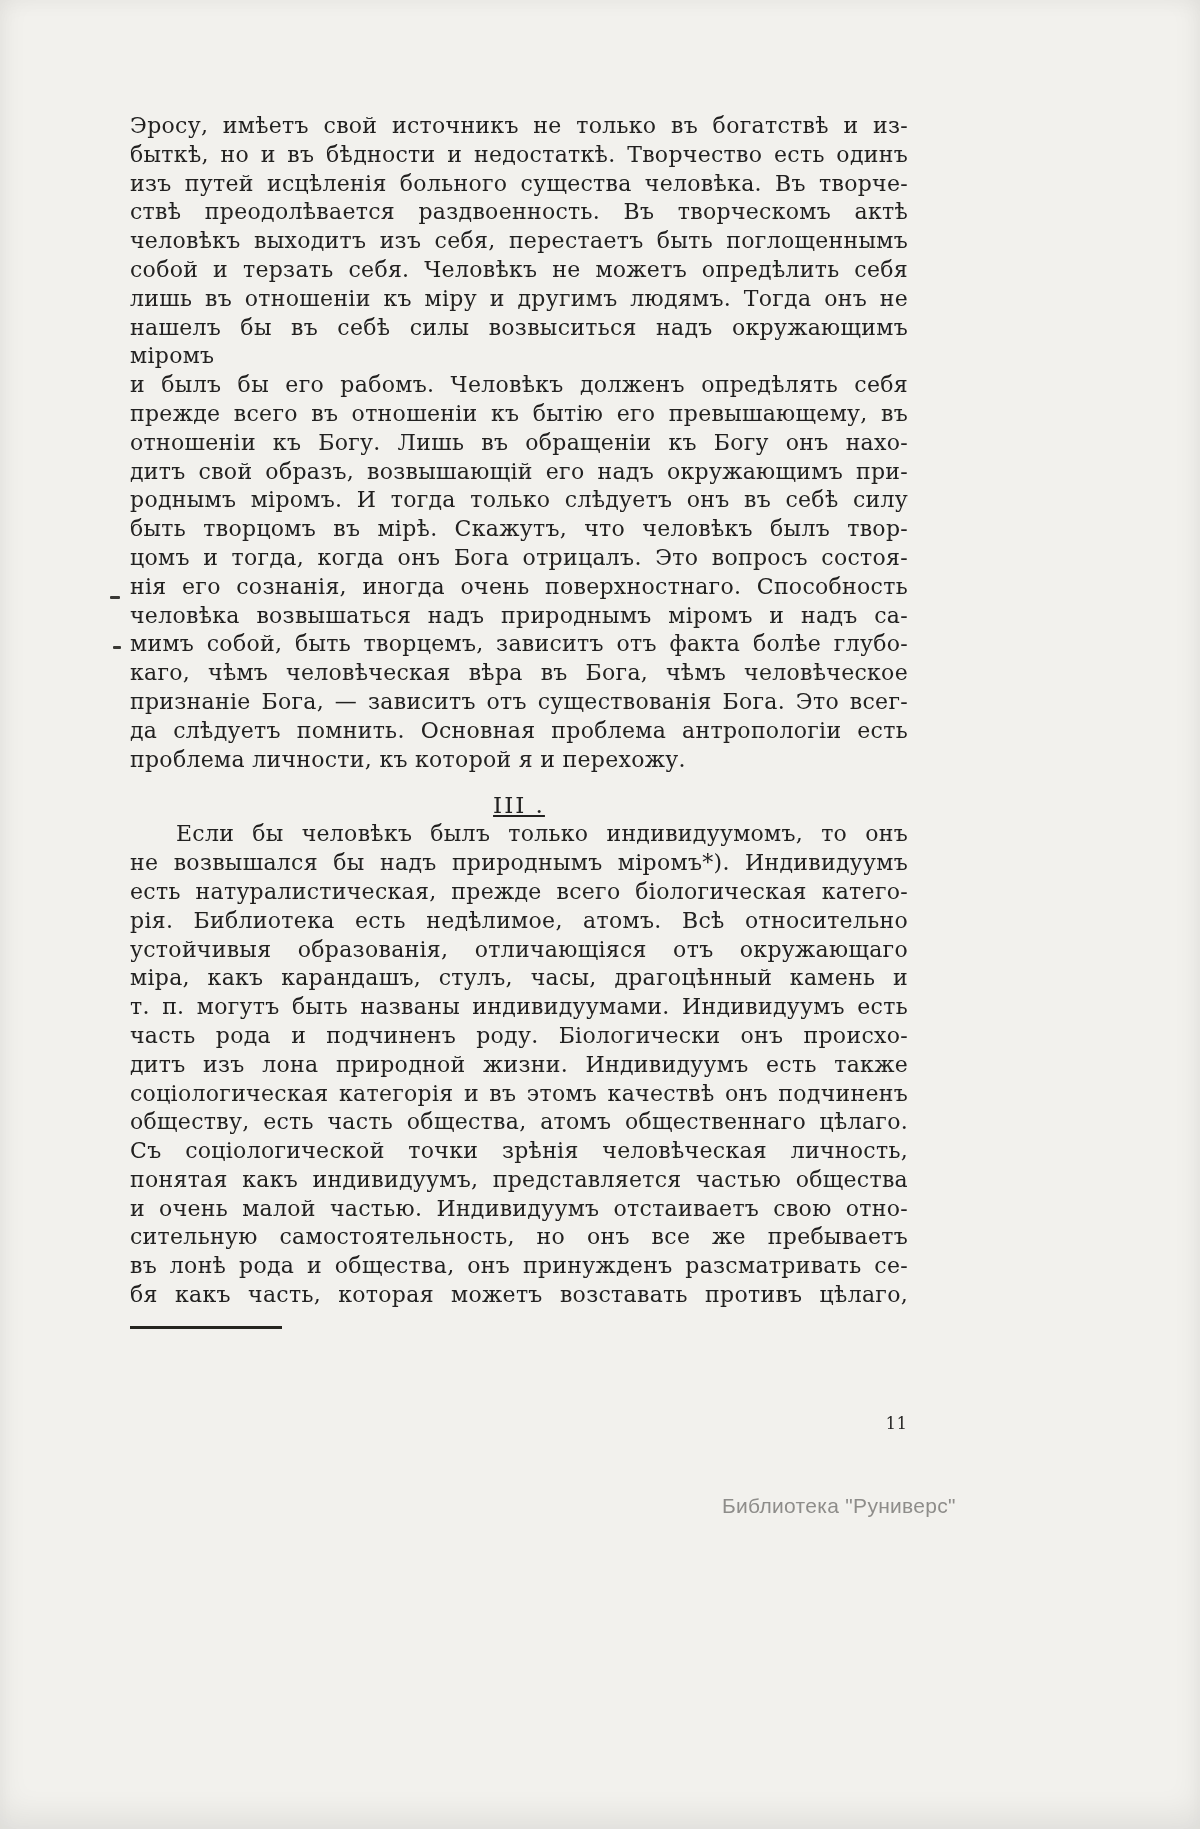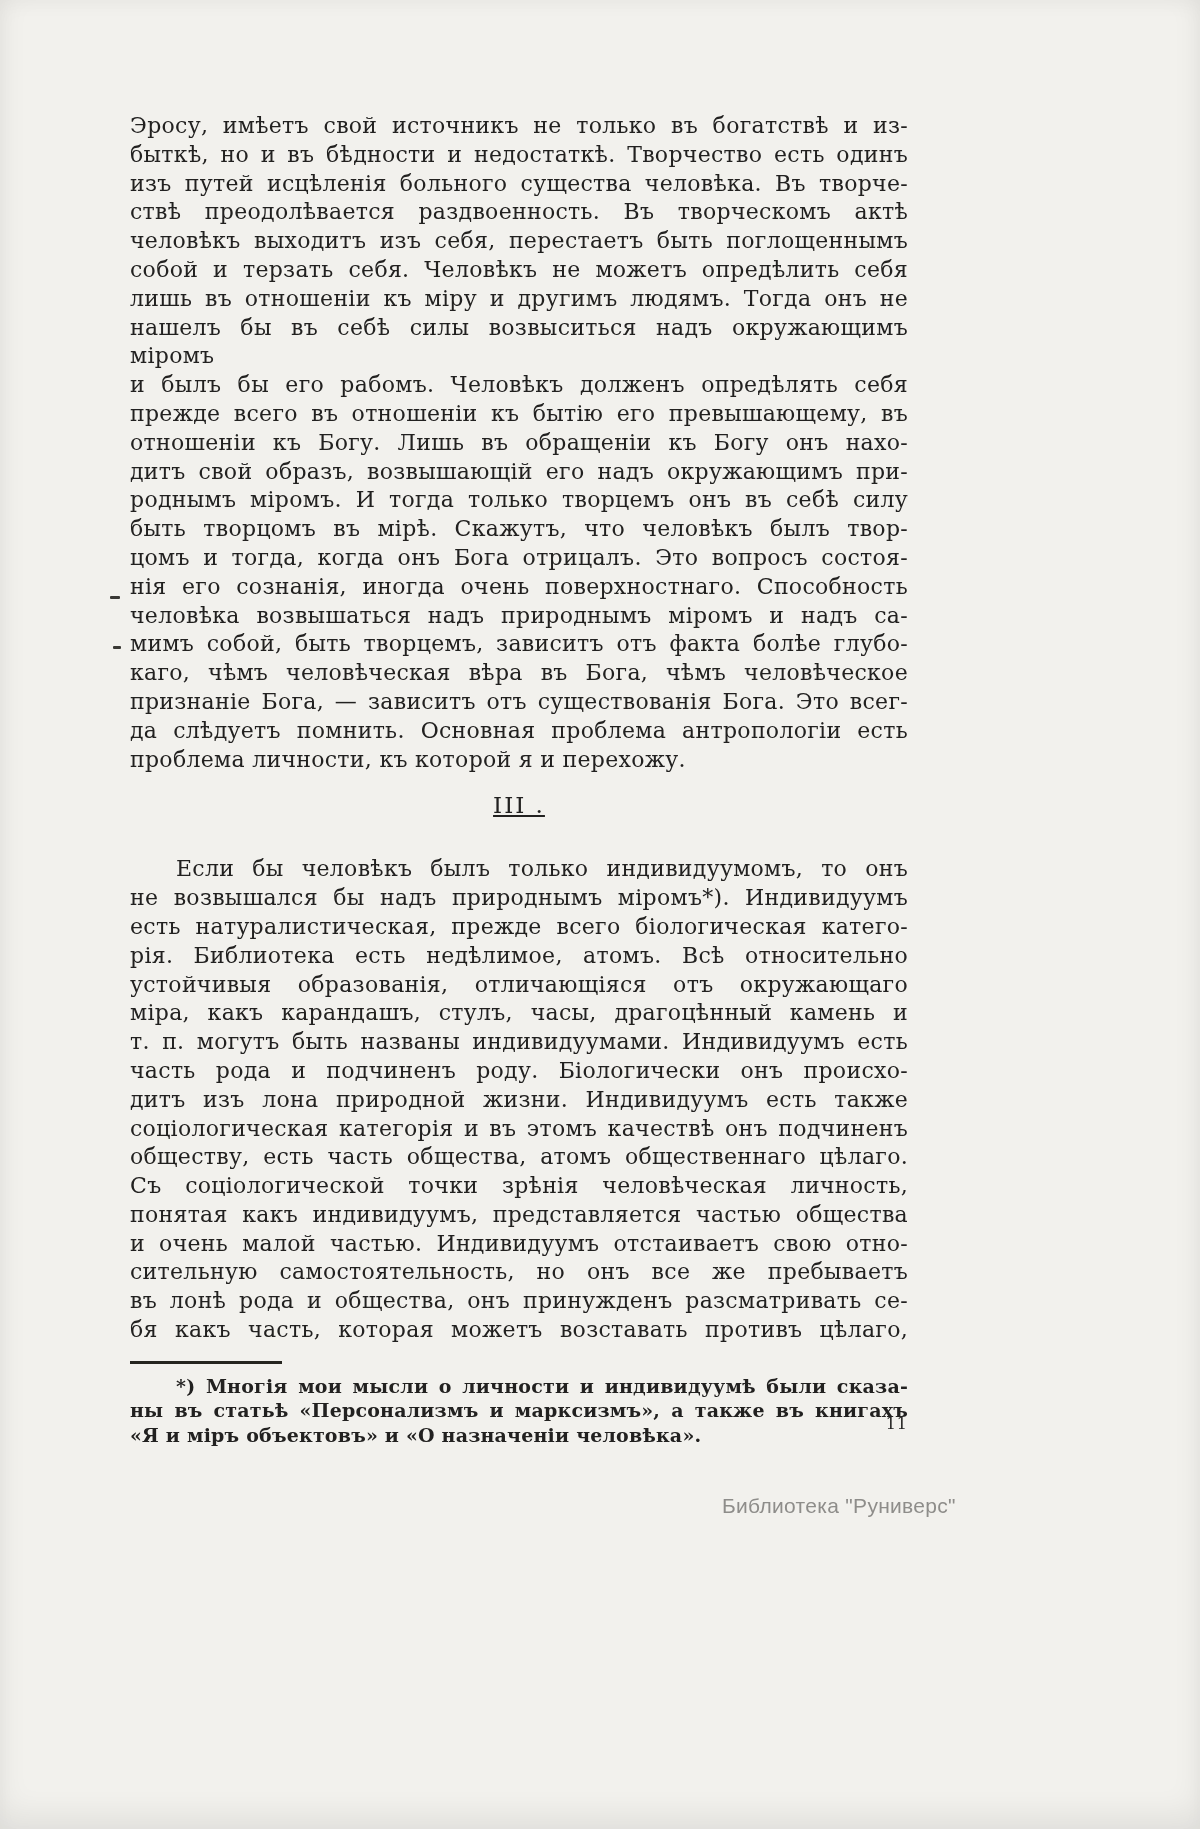--- a/index.html
+++ b/index.html
@@ -31,21 +31,21 @@
   .para-end .line-last { text-align-last: left; }
   .indent .line:first-child { text-indent: 46px; }
   .heading {
     text-align: center;
     font-size: 23px;
     letter-spacing: 2px;
     margin-top: 17px;
     line-height: 29px;
     text-decoration: underline;
   }
-  .para2 { margin-top: 35px; }
+  .para2 { }
   .fn-rule {
     width: 152px;
     height: 3px;
     background: #26251f;
     margin-top: 16px;
   }
   .footnote {
     margin-top: 10px;
     font-size: 19px;
     line-height: 24.6px;
@@ -94,21 +94,21 @@
       <div class="line">изъ путей исцѣленія больного существа человѣка. Въ творче-</div>
       <div class="line">ствѣ преодолѣвается раздвоенность. Въ творческомъ актѣ</div>
       <div class="line">человѣкъ выходитъ изъ себя, перестаетъ быть поглощеннымъ</div>
       <div class="line">собой и терзать себя. Человѣкъ не можетъ опредѣлить себя</div>
       <div class="line">лишь въ отношеніи къ міру и другимъ людямъ. Тогда онъ не</div>
       <div class="line">нашелъ бы въ себѣ силы возвыситься надъ окружающимъ міромъ</div>
       <div class="line">и былъ бы его рабомъ. Человѣкъ долженъ опредѣлять себя</div>
       <div class="line">прежде всего въ отношеніи къ бытію его превышающему, въ</div>
       <div class="line">отношеніи къ Богу. Лишь въ обращеніи къ Богу онъ нахо-</div>
       <div class="line">дитъ свой образъ, возвышающій его надъ окружающимъ при-</div>
-      <div class="line">роднымъ міромъ. И тогда только творцемъ онъ въ себѣ силу</div>
+      <div class="line">роднымъ міромъ. И тогда только слѣдуетъ онъ въ себѣ силу</div>
       <div class="line">быть творцомъ въ мірѣ. Скажутъ, что человѣкъ былъ твор-</div>
       <div class="line">цомъ и тогда, когда онъ Бога отрицалъ. Это вопросъ состоя-</div>
       <div class="line">нія его сознанія, иногда очень поверхностнаго. Способность</div>
       <div class="line">человѣка возвышаться надъ природнымъ міромъ и надъ са-</div>
       <div class="line">мимъ собой, быть творцемъ, зависитъ отъ факта болѣе глубо-</div>
       <div class="line">каго, чѣмъ человѣческая вѣра въ Бога, чѣмъ человѣческое</div>
       <div class="line">признаніе Бога, — зависитъ отъ существованія Бога. Это всег-</div>
       <div class="line">да слѣдуетъ помнить. Основная проблема антропологіи есть</div>
       <div class="line line-last">проблема личности, къ которой я и перехожу.</div>
     </div>
@@ -130,23 +130,18 @@
       <div class="line">Съ соціологической точки зрѣнія человѣческая личность,</div>
       <div class="line">понятая какъ индивидуумъ, представляется частью общества</div>
       <div class="line">и очень малой частью. Индивидуумъ отстаиваетъ свою отно-</div>
       <div class="line">сительную самостоятельность, но онъ все же пребываетъ</div>
       <div class="line">въ лонѣ рода и общества, онъ принужденъ разсматривать се-</div>
       <div class="line line-last">бя какъ часть, которая можетъ возставать противъ цѣлаго,</div>
     </div>
 
   <div class="fn-rule"></div>
 
-  <div class="para footnote para-end indent">
-      <div class="line">*) Многія мои мысли о личности и индивидуумѣ были сказа-</div>
-      <div class="line">ны въ статьѣ «Персонализмъ и марксизмъ», а также въ книгахъ</div>
-      <div class="line line-last">«Я и міръ объектовъ» и «О назначеніи человѣка».</div>
-    </div>
 
 </div>
 
 <div class="page-number">11</div>
 
 <div class="watermark">Библиотека "Руниверс"</div>
 
 </body></html>

